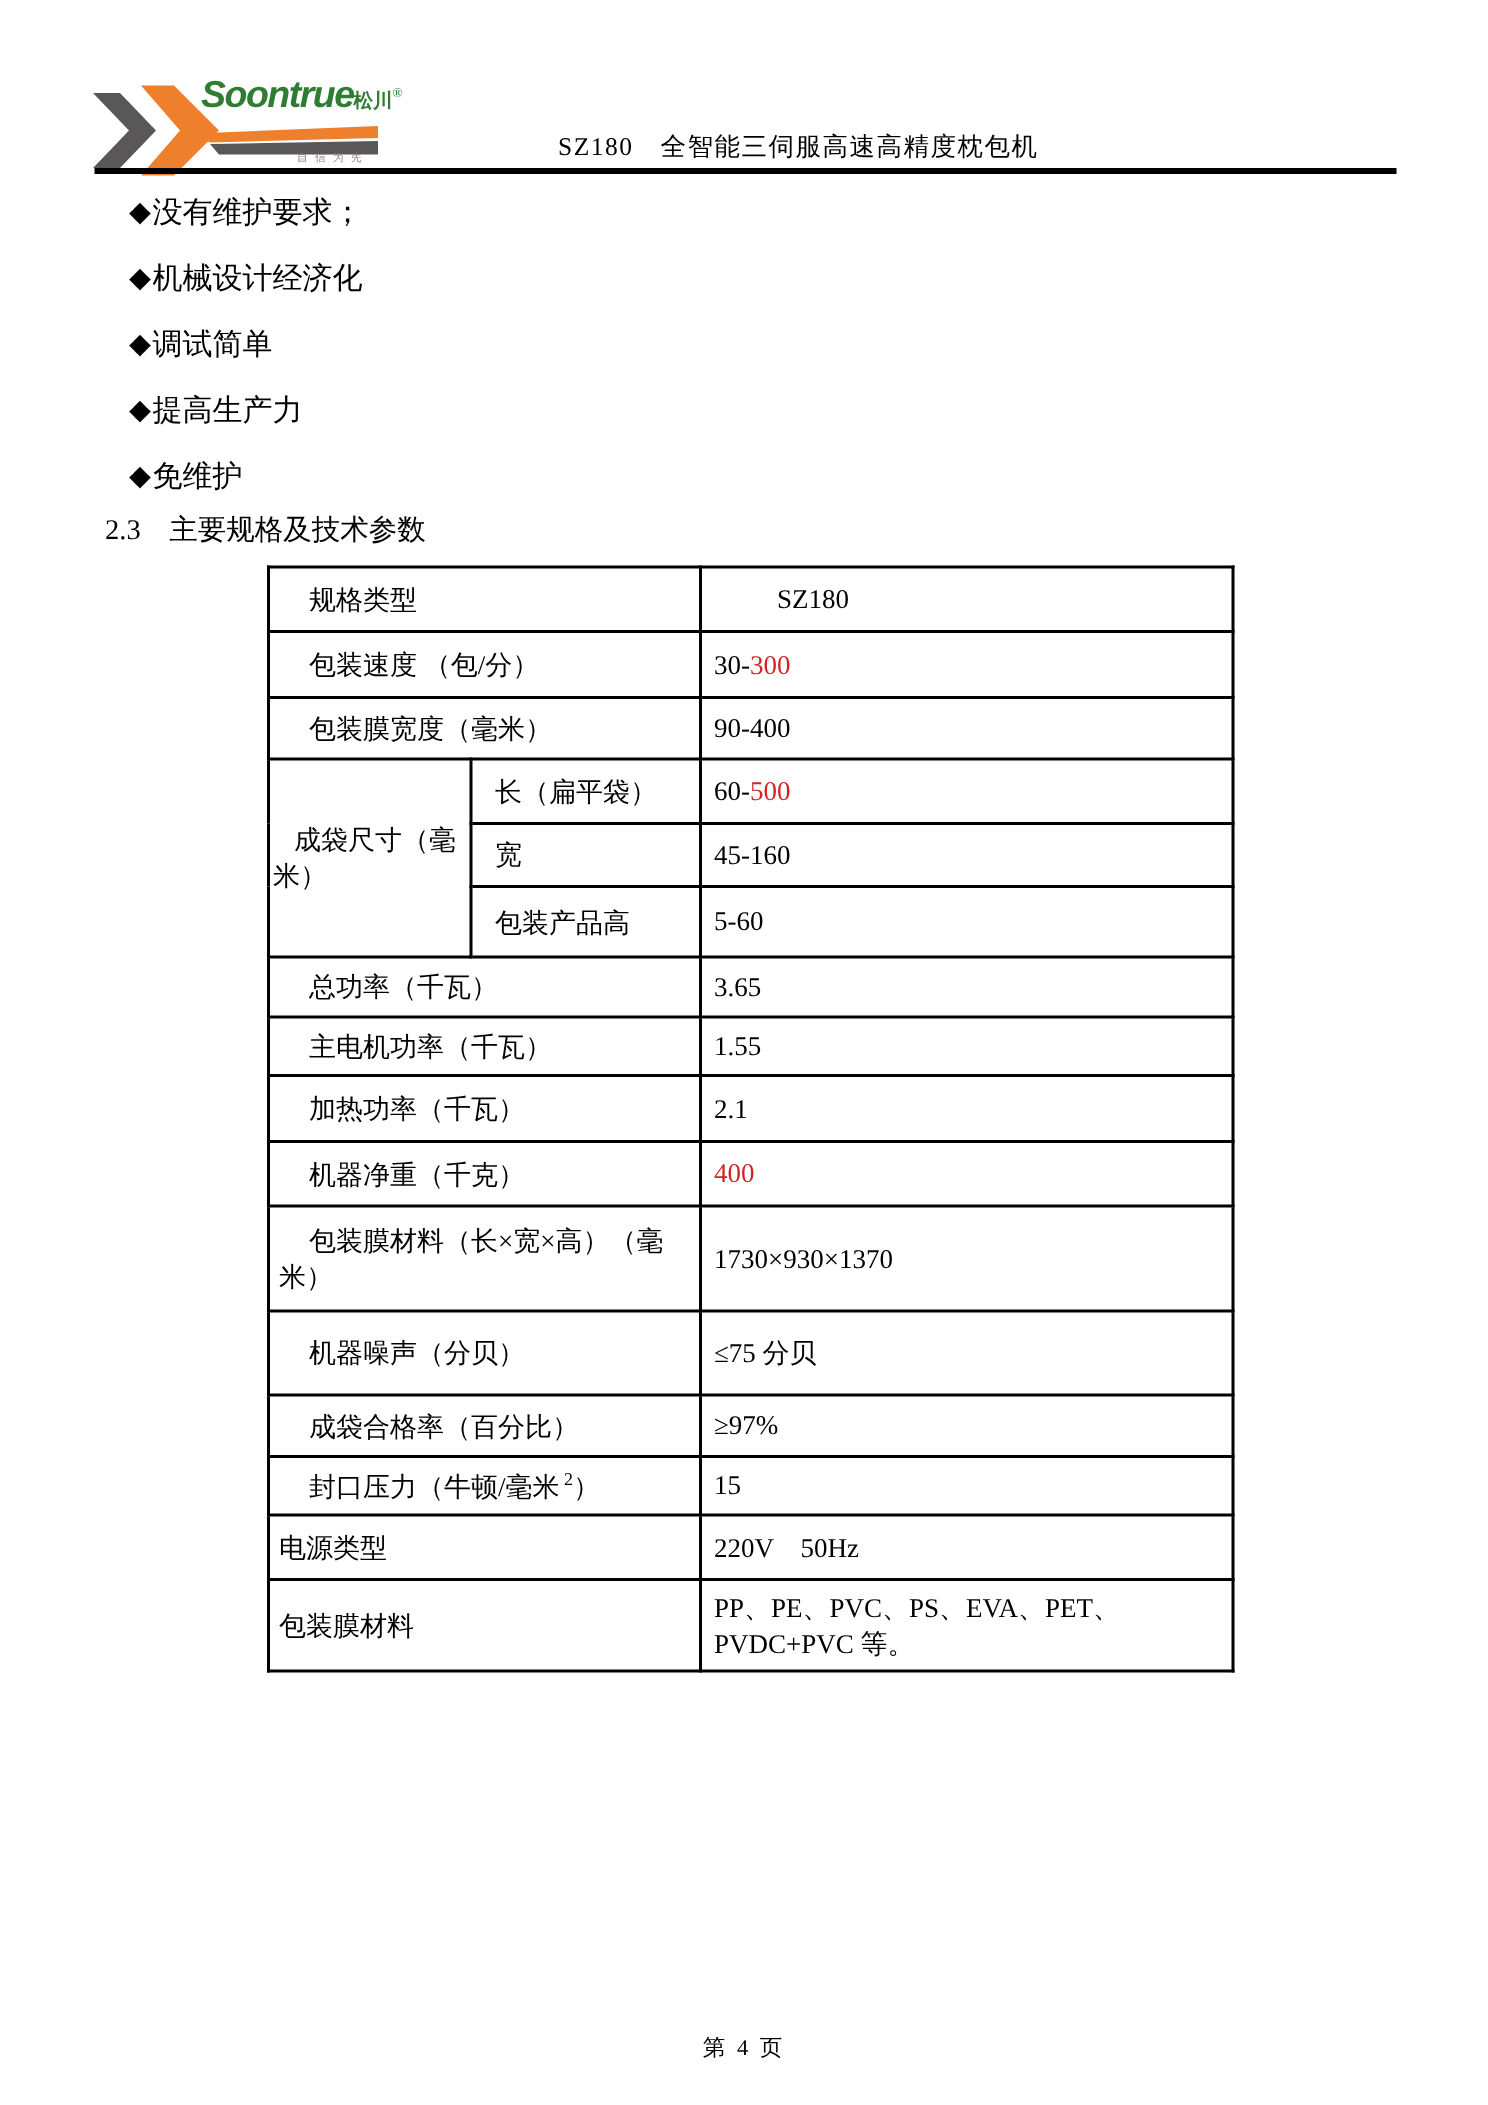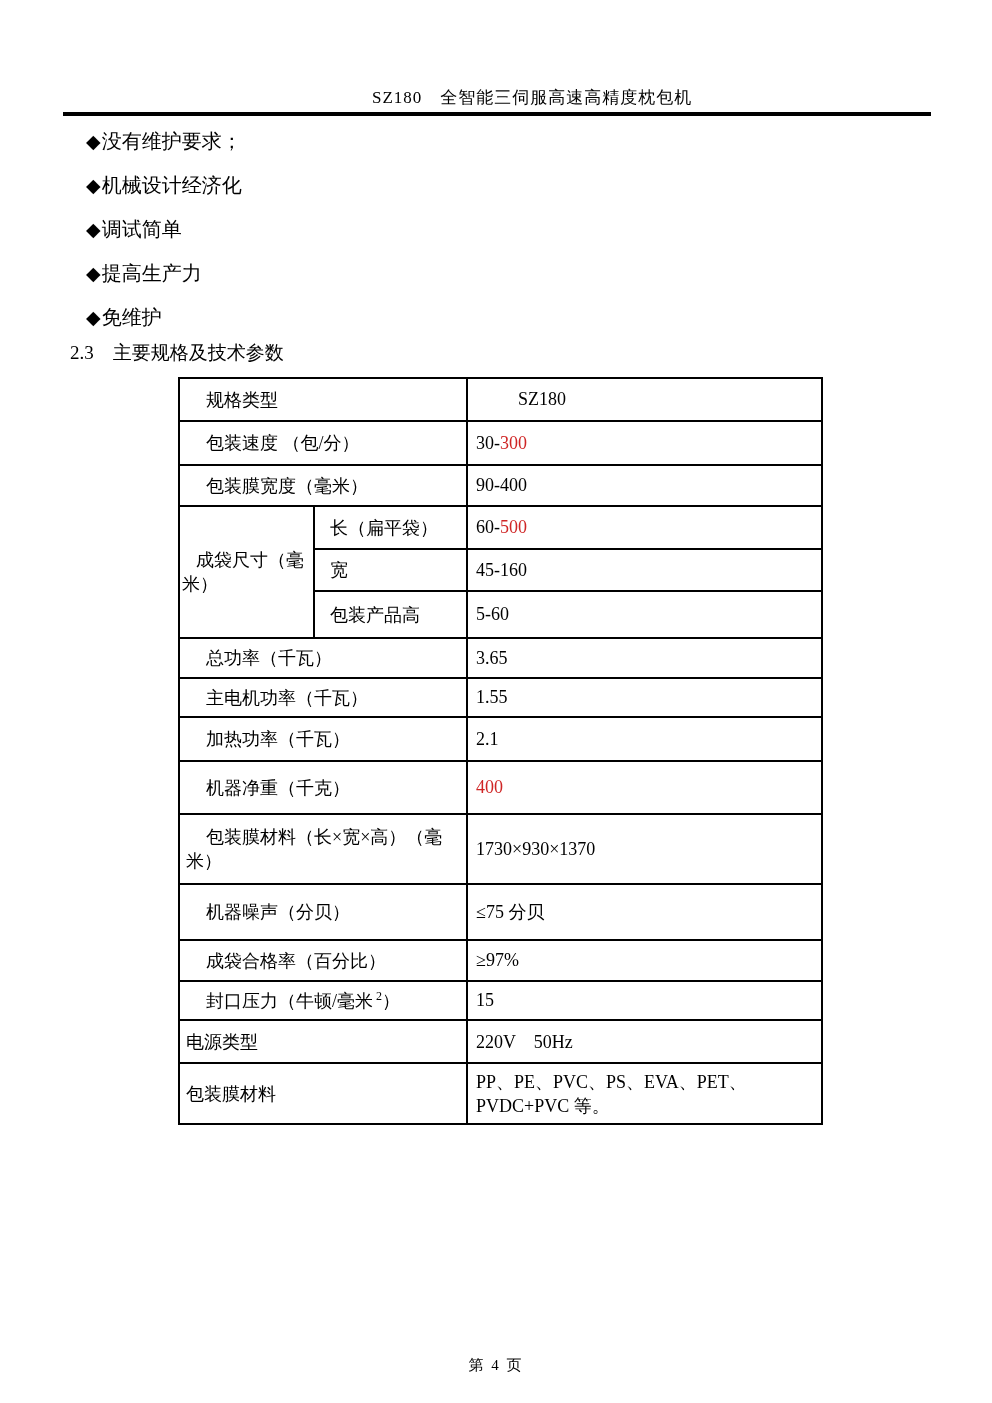--- a/index.html
+++ b/index.html
@@ -64,20 +64,32 @@
   .footer {
     position: absolute; left: 0; top: 1356px; width: 100%;
     text-align: center; font-size: 15px; letter-spacing: 2px;
   }
 </style>
 </head>
 <body>
 
 <div class="page">
 
+  <div class="brand">
+    <svg viewBox="0 0 202 70" width="202" height="70">
+      <polygon fill="#595757" points="4,14 22,14 46,39 22,64 4,64 28,39"></polygon>
+      <polygon fill="#ee7f2d" points="36,9 58,9 88,39 58,69 36,69 62,39"></polygon>
+      <polygon fill="#ee7f2d" points="72,41 194,36 194,44 82,47"></polygon>
+      <polygon fill="#595757" points="82,48 194,46 194,55 88,55"></polygon>
+    </svg>
+    <div class="brand-text">
+      <span class="brand-name">Soontrue</span><span class="brand-cjk">松川</span><span class="brand-reg">®</span>
+    </div>
+    <div class="brand-slogan">自信为先</div>
+  </div>
 
   <div class="doc-title">SZ180　全智能三伺服高速高精度枕包机</div>
   <div class="header-rule"></div>
 
   <ul class="features">
     <li>
         <span class="bullet">◆</span>
         <span>没有维护要求；</span>
       </li>
     <li>
@@ -137,21 +149,21 @@
         <td class="val">3.65</td>
       </tr>
       <tr style="height:39px">
         <td class="lbl ind" colspan="2">主电机功率（千瓦）</td>
         <td class="val">1.55</td>
       </tr>
       <tr style="height:44px">
         <td class="lbl ind" colspan="2">加热功率（千瓦）</td>
         <td class="val">2.1</td>
       </tr>
-      <tr style="height:53px">
+      <tr style="height:43px">
         <td class="lbl ind" colspan="2">机器净重（千克）</td>
         <td class="val"><span class="red">400</span></td>
       </tr>
       <tr style="height:70px">
         <td class="lbl ind" colspan="2">包装膜材料（长×宽×高）（毫米）</td>
         <td class="val">1730×930×1370</td>
       </tr>
       <tr style="height:56px">
         <td class="lbl ind" colspan="2">机器噪声（分贝）</td>
         <td class="val">≤75 分贝</td>

